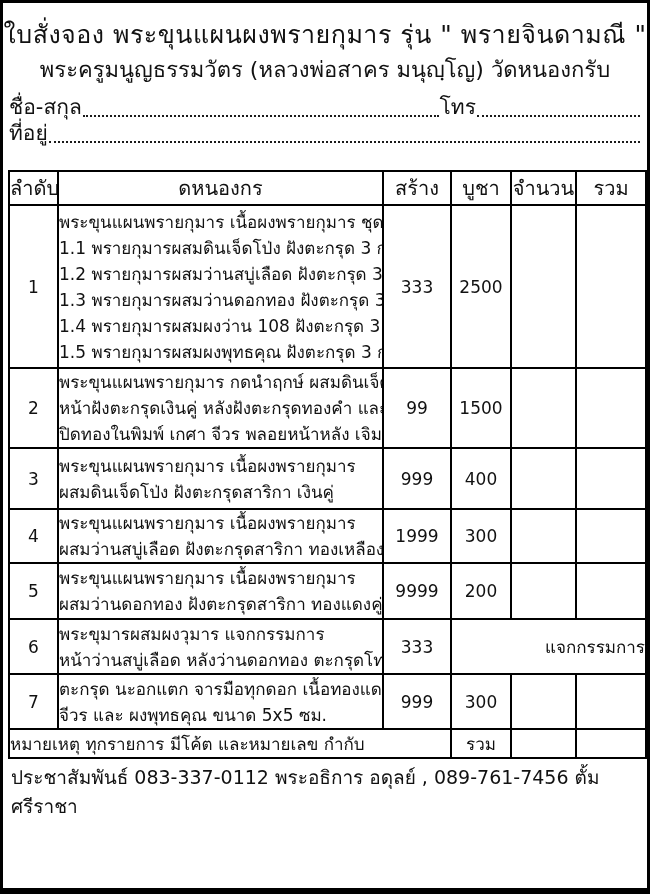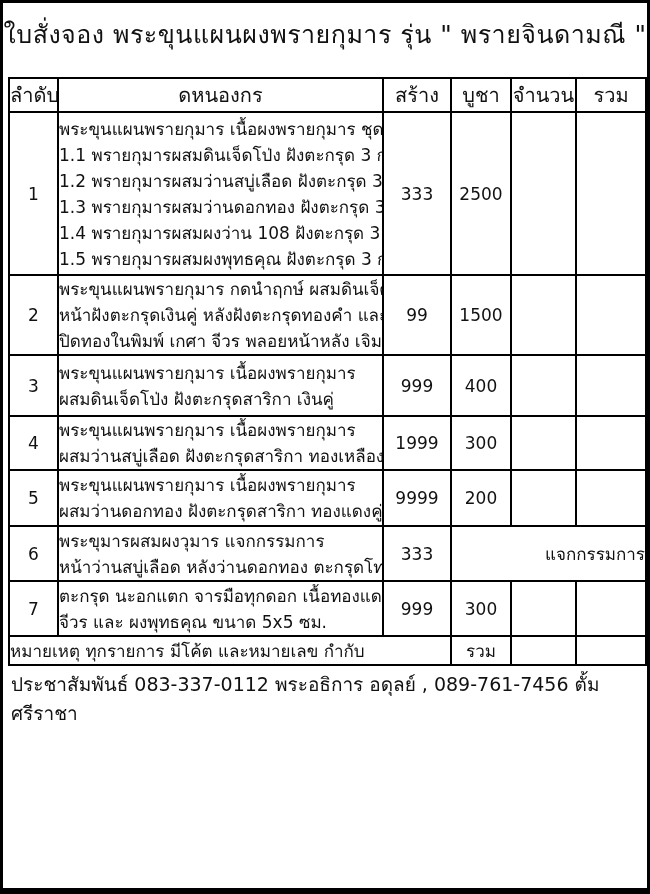--- a/index.html
+++ b/index.html
@@ -57,22 +57,35 @@
   
   .contact{ margin:4px 0 0 8px; font-size:19px; line-height:29px; }
 </style>
 </head>
 <body>
 
 <div class="page">
 
   <div class="hdr">
     <div class="l1">ใบสั่งจอง พระขุนแผนผงพรายกุมาร  รุ่น " พรายจินดามณี "</div>
+    <div class="l2">พระครูมนูญธรรมวัตร (หลวงพ่อสาคร มนุญฺโญ) วัดหนองกรับ</div>
   </div>
 
+  <div class="forms">
+    <div class="dotline">
+      <span class="lbl">ชื่อ-สกุล</span>
+      <span class="dots"></span>
+      <span class="lbl">โทร</span>
+      <span class="dots tel"></span>
+    </div>
+    <div class="dotline">
+      <span class="lbl">ที่อยู่</span>
+      <span class="dots"></span>
+    </div>
+  </div>
 
   <table class="order">
     <colgroup>
       <col class="c-no">
         <col class="c-item">
         <col class="c-made">
       <col class="c-price">
         <col class="c-qty">
         <col class="c-total">
     </colgroup>

